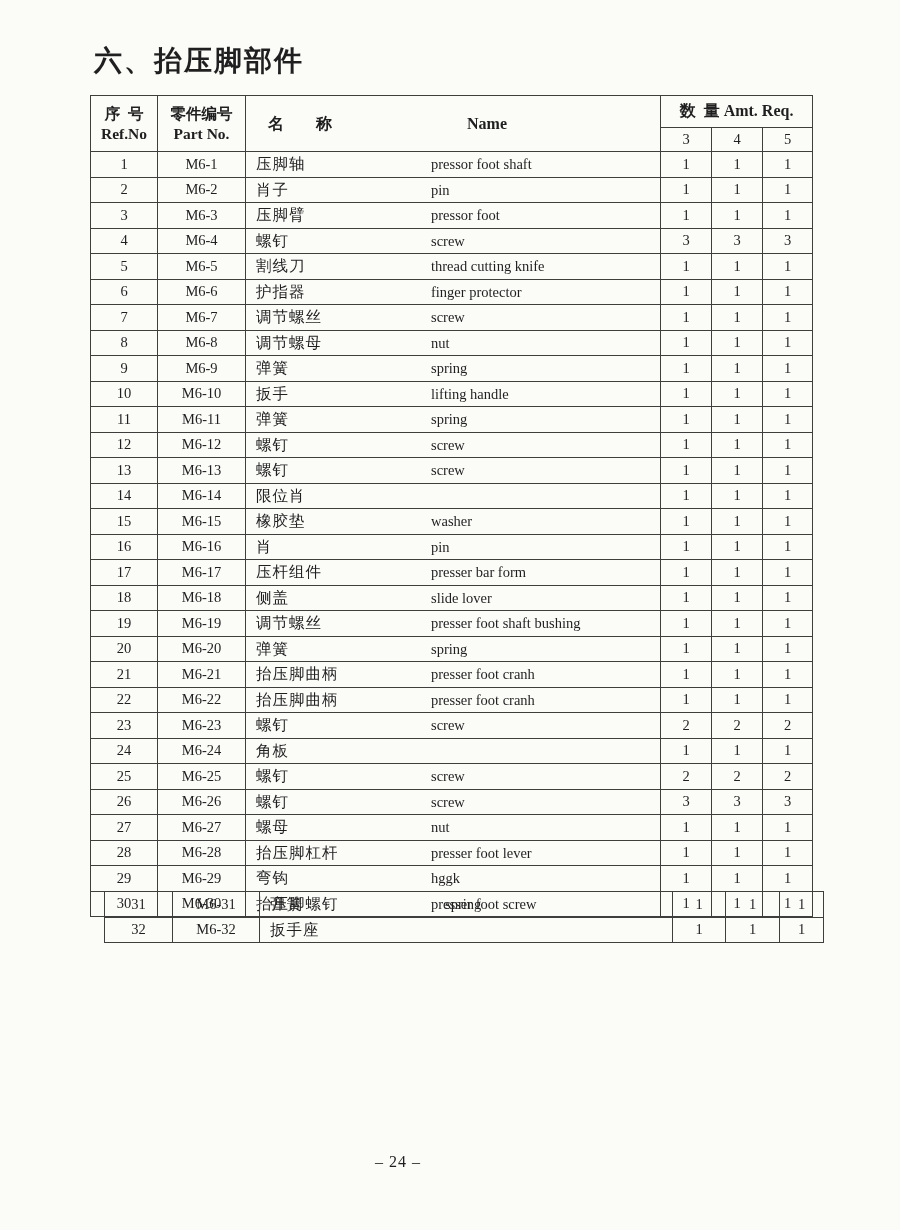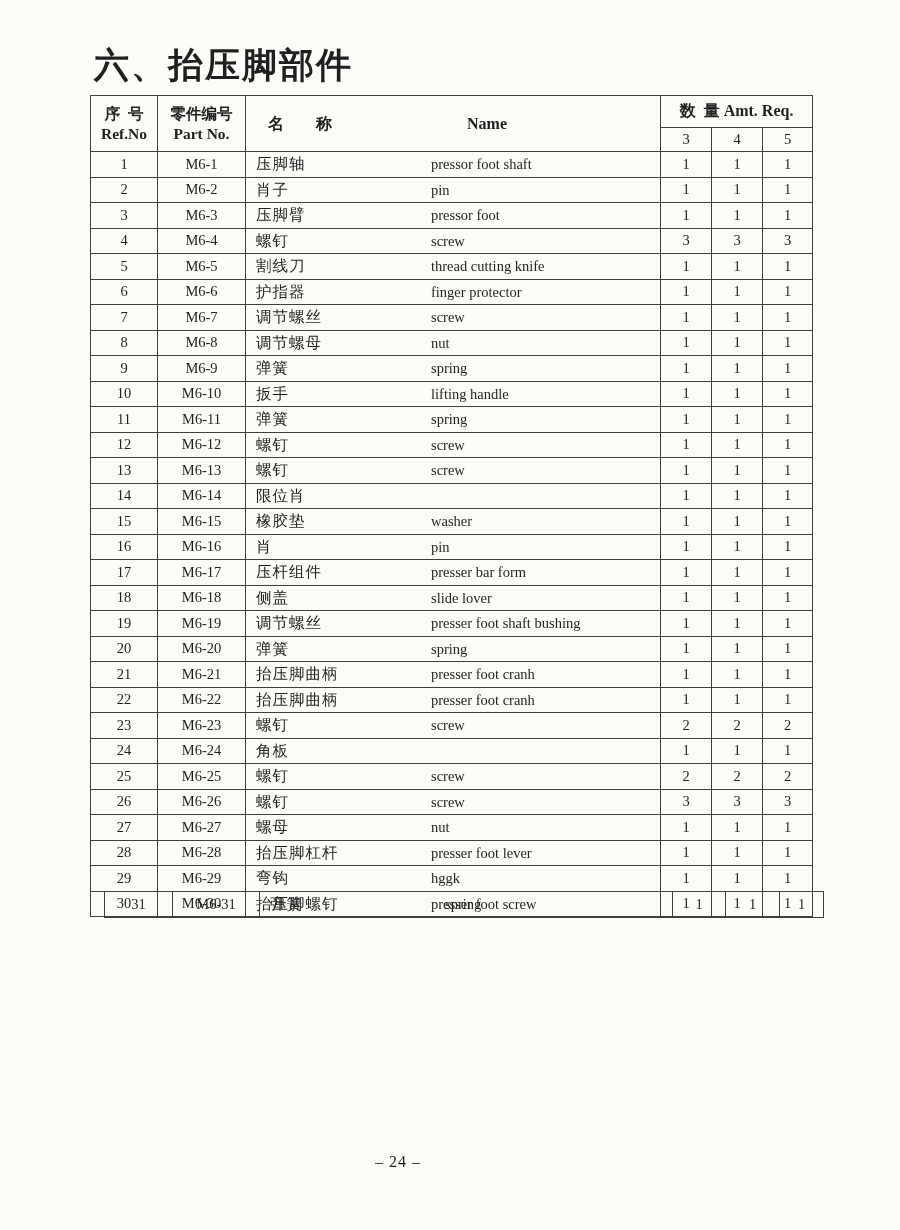--- a/index.html
+++ b/index.html
@@ -6,21 +6,21 @@
   body {
     width:900px; height:1230px;
     background:#fbfbf8;
     position:relative;
     font-family:"Liberation Serif","DejaVu Serif",serif;
     color:#1f1f1f;
     overflow:hidden;
   }
   .section-title {
     position:absolute; left:94px; top:42px;
-    font-size:35px; font-weight:bold; letter-spacing:2px;
+    font-size:28px; font-weight:bold; letter-spacing:2px;
     white-space:pre;
   }
   table { border-collapse:collapse; table-layout:fixed; }
   td,th { border:1px solid #3e3e3c; padding:0; overflow:hidden; }
   .main-table { position:absolute; left:90px; top:95px; width:722px; }
   .cont-table { position:absolute; left:104px; top:891px; width:719px; }
 
   thead th { font-weight:bold; vertical-align:middle; }
   .h-top { height:32px; }
   .h-sub th { font-weight:normal; font-size:14.5px; height:23px; text-align:center; }
@@ -432,16 +432,27 @@
         <td class="td-num">31</td>
         <td class="td-part">M6-31</td>
         <td class="td-name">
           <span class="cn">弹簧</span>
           <span class="en">spring</span>
         </td>
         <td class="td-num">1</td>
         <td class="td-num">1</td>
         <td class="td-num">1</td>
       </tr>
+      <tr>
+        <td class="td-num">32</td>
+        <td class="td-part">M6-32</td>
+        <td class="td-name">
+          <span class="cn">扳手座</span>
+          <span class="en"></span>
+        </td>
+        <td class="td-num">1</td>
+        <td class="td-num">1</td>
+        <td class="td-num">1</td>
+      </tr>
     </tbody>
 </table>
 
 <div class="page-number">– 24 –</div>
 
 </body></html>

